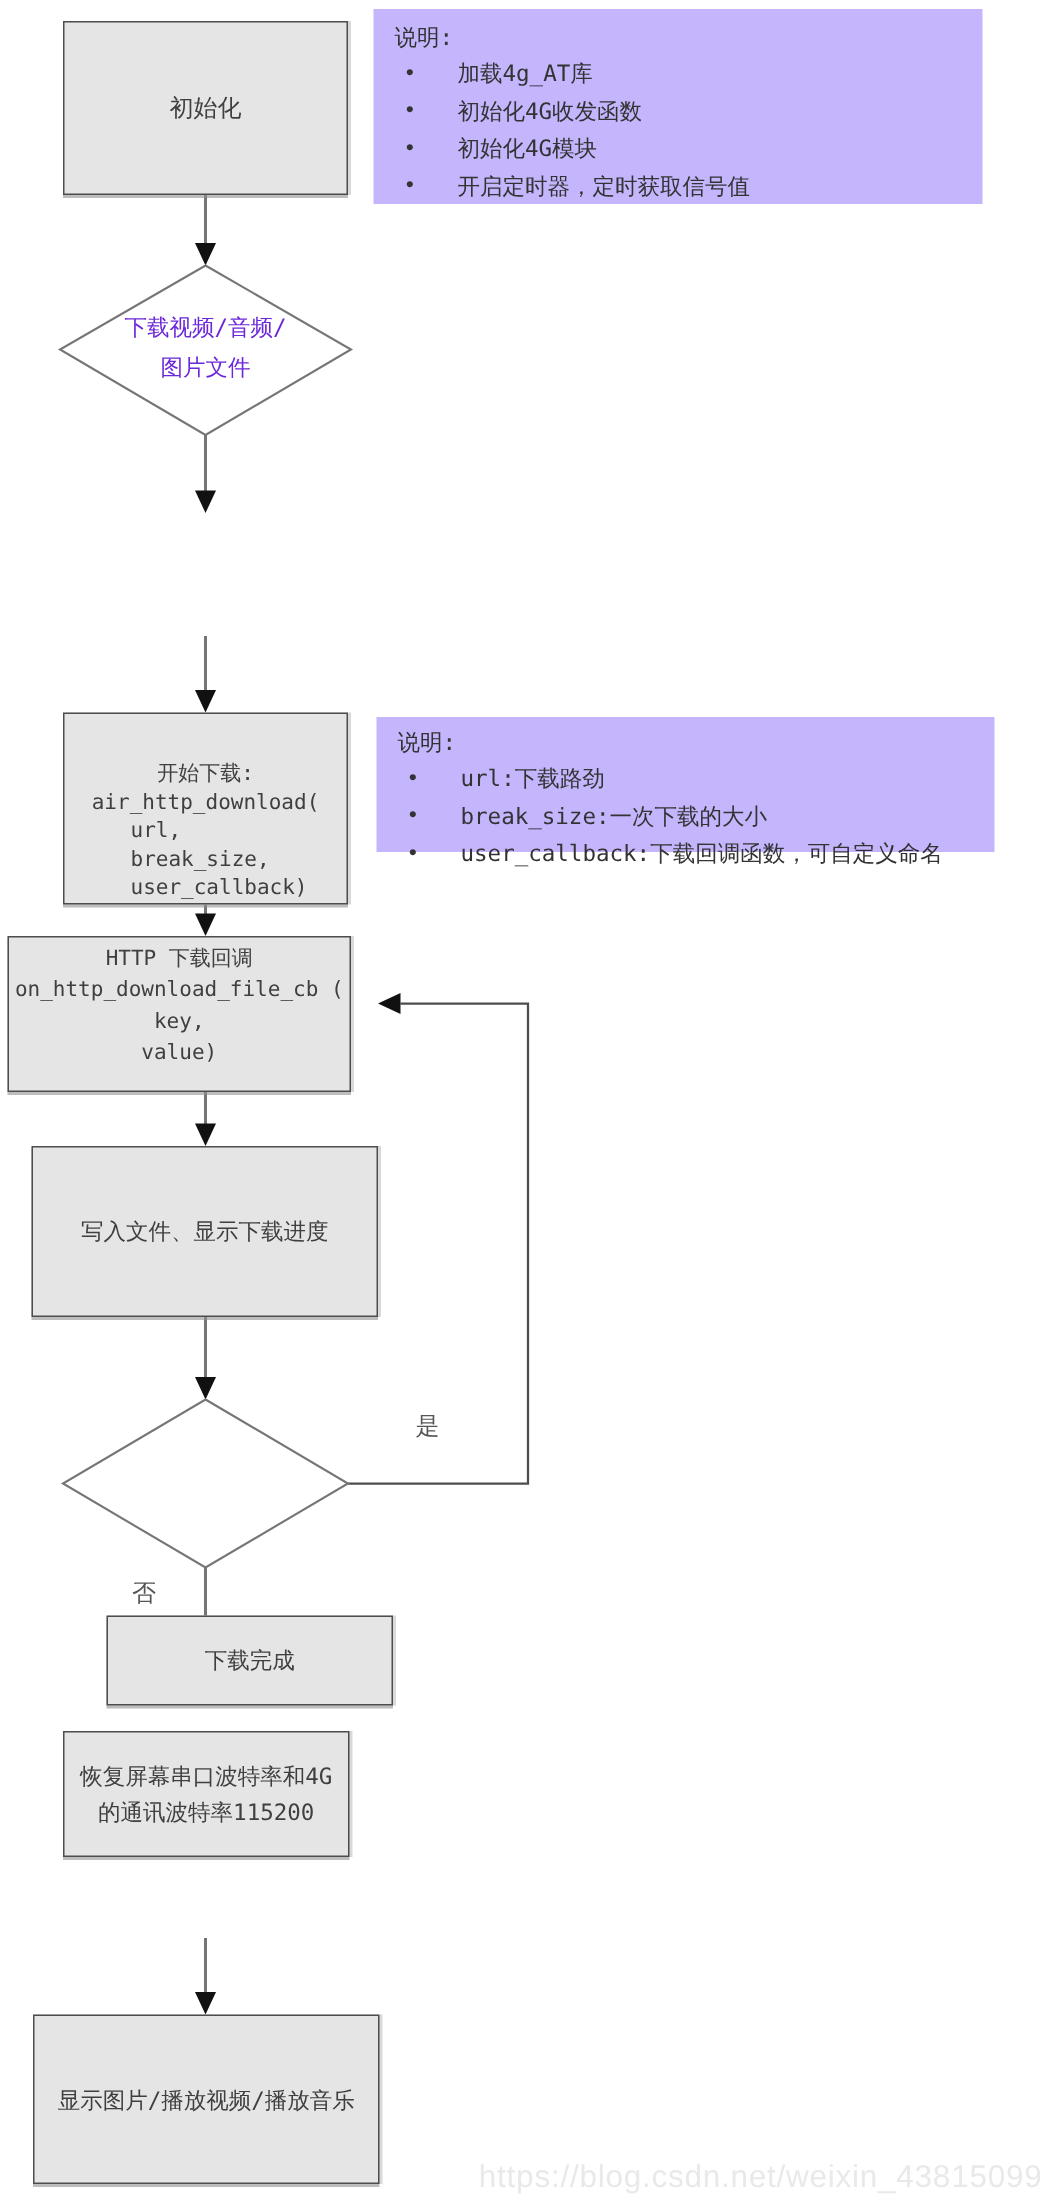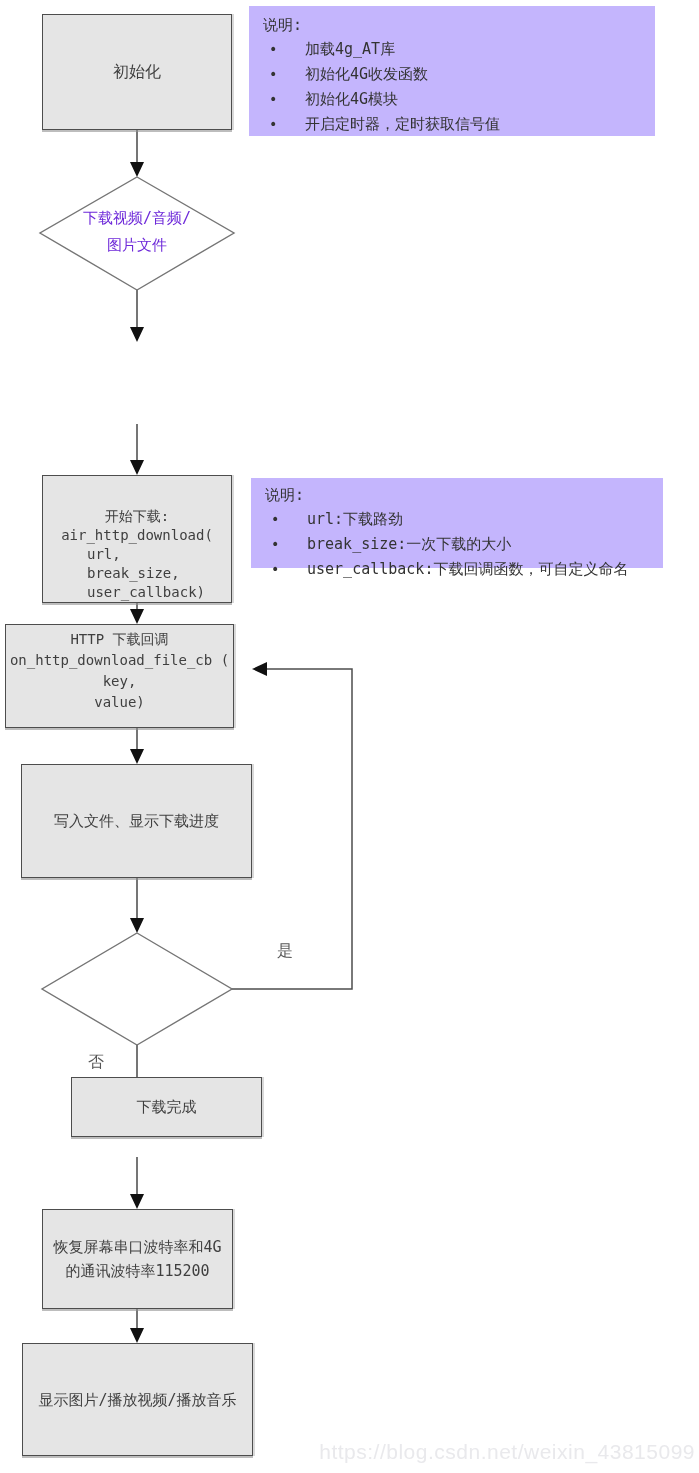--- a/index.html
+++ b/index.html
@@ -62,21 +62,21 @@
   #box-start .indent{text-align:left;padding-left:44px;box-sizing:border-box;}
   #note-params{left:251px;top:478px;width:412px;height:90px;padding:6px 10px;line-height:23px;}
   #box-http{left:5px;top:624px;width:229px;height:104px;
             font-size:14px;line-height:21px;justify-content:flex-start;padding-top:4px;}
   #box-write{left:21px;top:764px;width:231px;height:114px;line-height:26px;}
   #box-write .code{font-size:14px;}
   #dmd2-label{left:42px;top:976px;width:190px;font-size:15px;}
   #label-yes{left:277px;top:941px;width:40px;}
   #label-no{left:88px;top:1052px;width:40px;}
   #box-done{left:42px;top:1077px;width:191px;height:60px;margin-left:29px;}
-  #box-restore{left:42px;top:1209px;width:191px;height:100px;}
+  #box-restore{left:42px;top:1154px;width:191px;height:84px;}
   #box-show{left:22px;top:1343px;width:231px;height:113px;}
   #watermark{
     position:absolute;right:4px;top:1440px;
     font-family:"Liberation Sans","DejaVu Sans",sans-serif;
     font-size:21px;color:#e9e9ec;letter-spacing:.5px;
     user-select:none;
   }
 </style>
 </head>
 <body>

